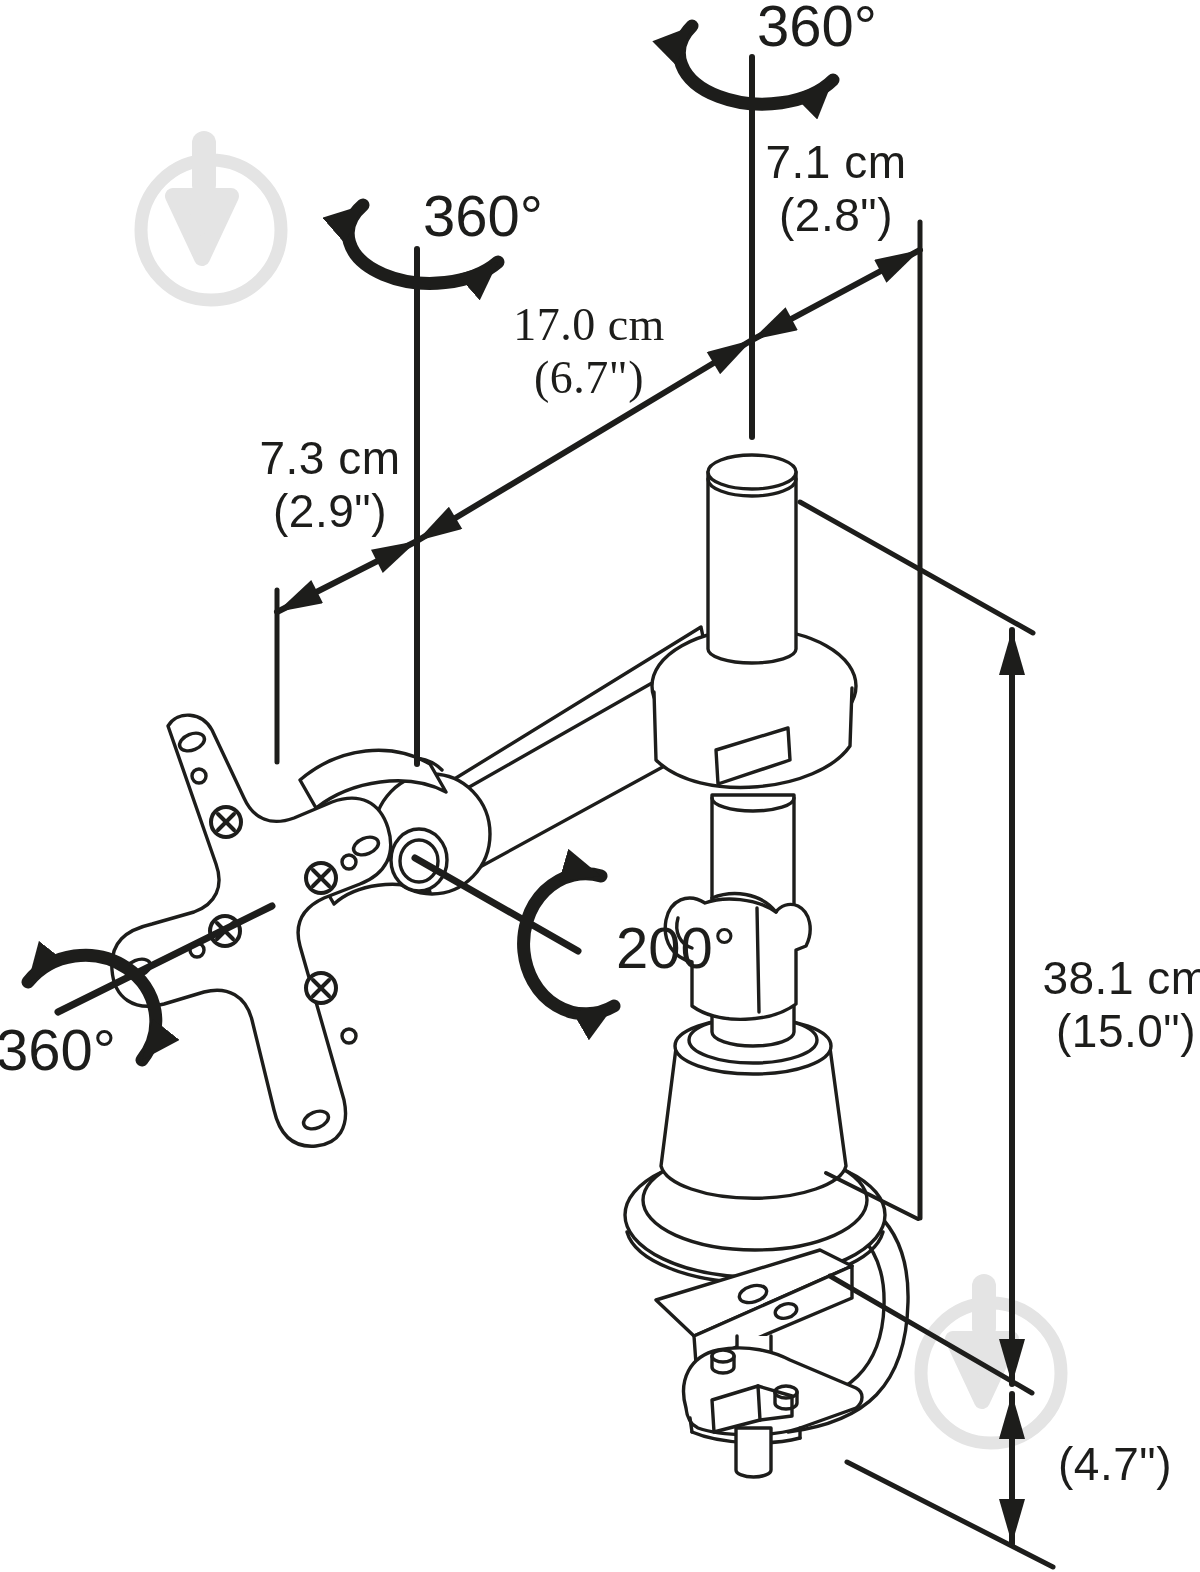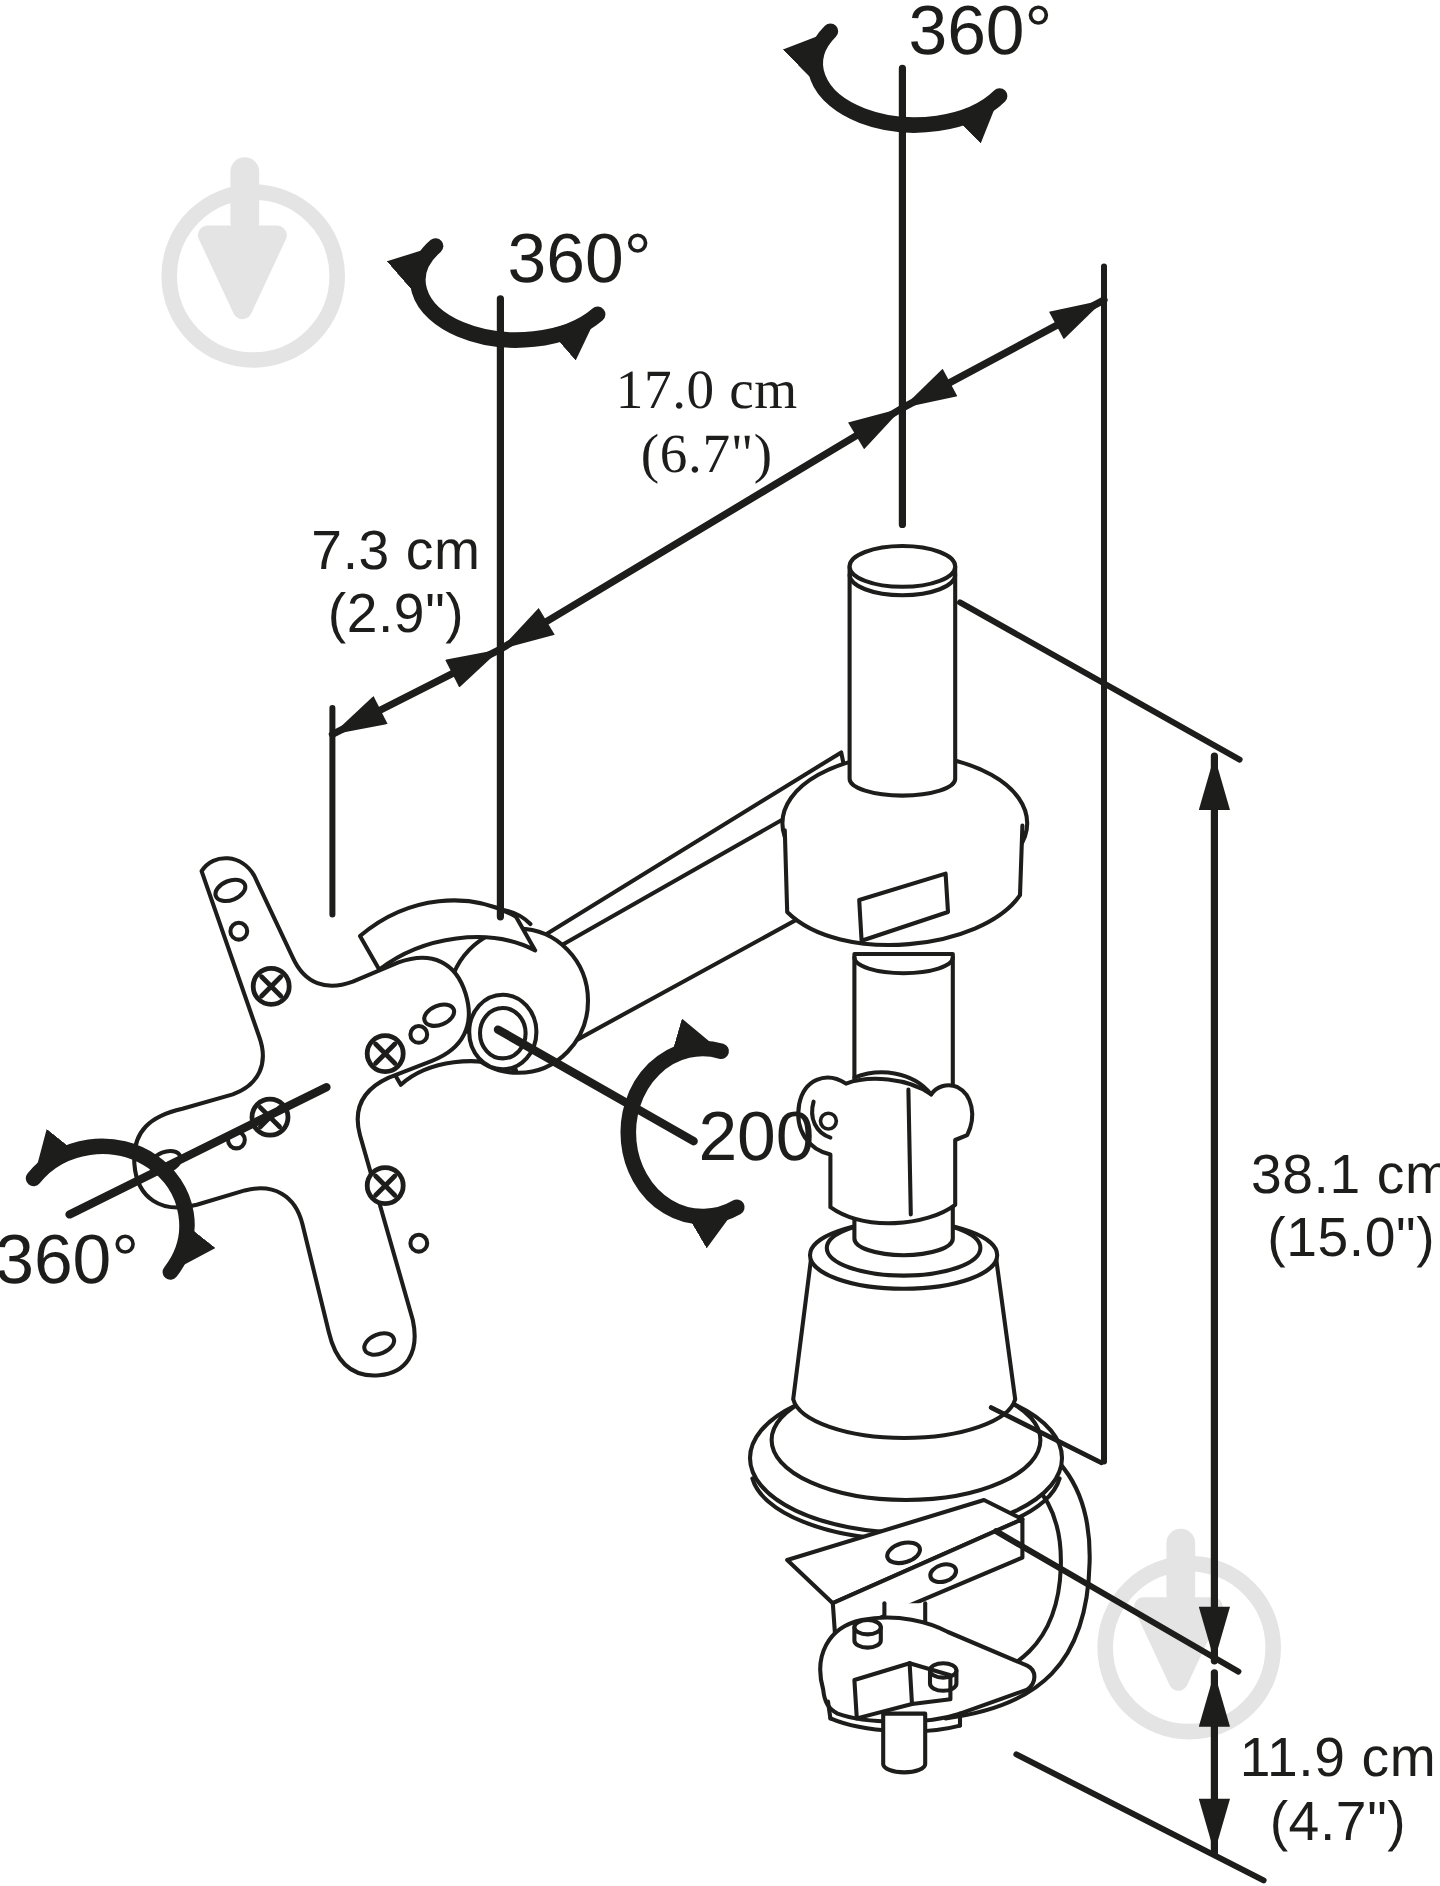--- a/index.html
+++ b/index.html
@@ -206,36 +206,39 @@
     <line x1="1012" y1="1394" x2="1012" y2="1544" stroke-width="6" marker-start="url(#dimArrow)" marker-end="url(#dimArrow)"></line>
   </g>
 </svg>
 
 <div class="lbl ang center" style="left:817px;top:-4px;">360°</div>
 
 <div class="lbl ang center" style="left:483px;top:186px;">360°</div>
 
 <div class="lbl ang" style="left:-4px;top:1020px;">360°</div>
 
-<div class="lbl ang" style="left:582px;top:918px;">200°</div>
-
+<div class="lbl ang" style="left:616px;top:918px;">200°</div>
+
+<div class="lbl dim center" style="left:836px;top:136px;">
+  <div>7.1 cm</div>
+  <div>(2.8")</div>
+</div>
 
 <div class="lbl dim center" style="left:589px;top:298px;font-family:Liberation Serif, serif;">
   <div>17.0 cm</div>
   <div>(6.7")</div>
 </div>
 
 <div class="lbl dim center" style="left:330px;top:432px;">
   <div>7.3 cm</div>
   <div>(2.9")</div>
 </div>
 
 <div class="lbl dim center" style="left:1114px;top:952px;margin-left:12px;">
   <div>38.1 cm</div>
   <div>(15.0")</div>
 </div>
 
 <div class="lbl dim center" style="left:1115px;top:1438px;">
-  <div>11.9 cm</div>
   <div>(4.7")</div>
 </div>
 
 </div>
 
 </body></html>

